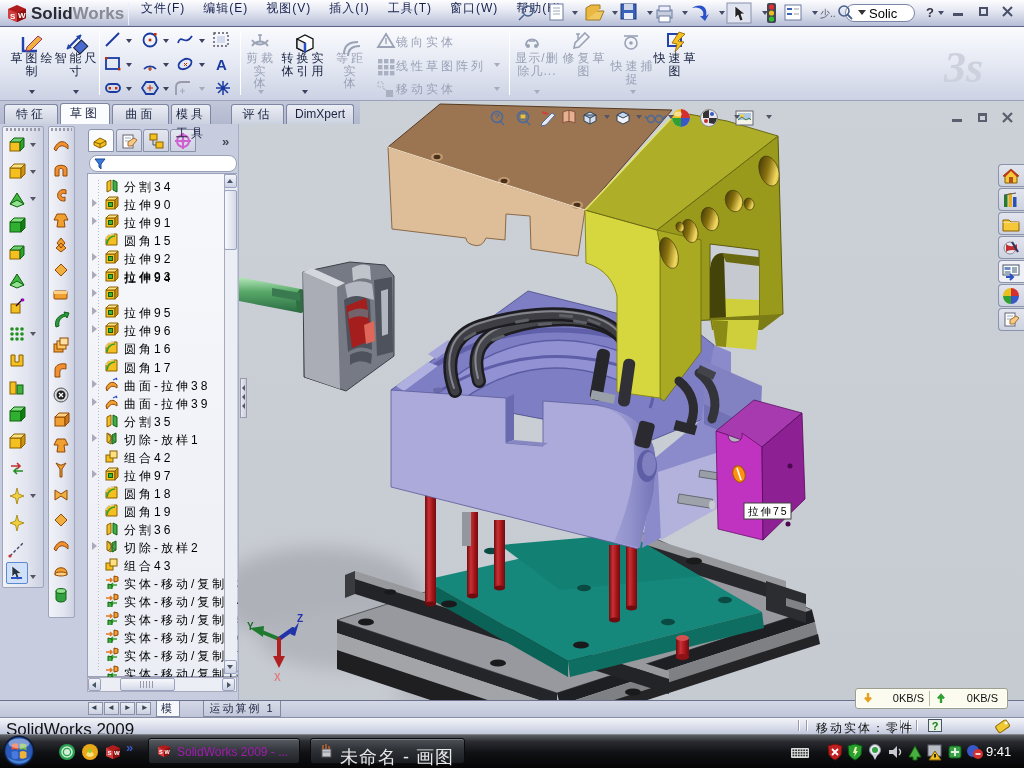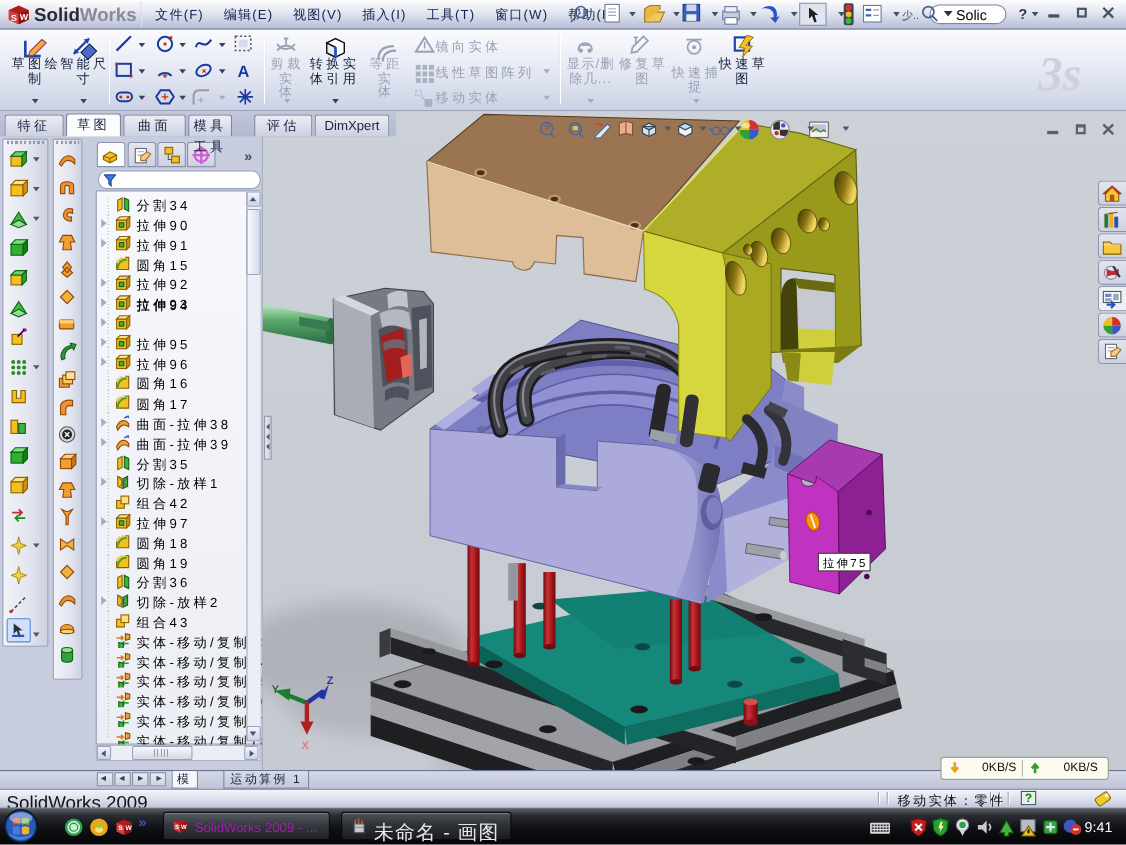--- a/index.html
+++ b/index.html
@@ -1,21 +1,21 @@
 <!DOCTYPE html>
 <html><head><meta charset="utf-8"><style>
 *{margin:0;padding:0;box-sizing:border-box}
 body{font-family:"Liberation Sans",sans-serif;width:1024px;height:768px;overflow:hidden}
 #scr{position:relative;width:1024px;height:768px;background:#c9ccd3;overflow:hidden}
 .abs{position:absolute}
 .cjk1{letter-spacing:1px}
 .cjk3{letter-spacing:3px}
 .cjk2{letter-spacing:2px}
 #titlebar{left:0;top:0;width:1024px;height:27px;background:linear-gradient(180deg,#fdfdfe 0%,#e9ebf4 35%,#d2d7e7 65%,#b6bdd6 100%);border-bottom:1px solid #5a6284}
-#menus{left:132px;top:0;height:26px;display:flex;align-items:center;color:#16204e;font-size:12px}
+#menus{left:132px;top:0;height:26px;display:flex;color:#16204e;font-size:12px}
 #menus span{margin:0 9px}
 #toolbar{left:0;top:27px;width:1024px;height:74px;background:linear-gradient(180deg,#fafbfe 0%,#e3e7f2 55%,#ccd2e4 100%);border-bottom:1px solid #9aa2bc}
 .tbtn{position:absolute;text-align:center;font-size:12px;color:#15203e;line-height:12.5px}
 .tbtn.gray{color:#9aa2b6}
 .tsep{position:absolute;top:31px;width:1px;height:64px;background:#aab0c4;border-right:1px solid #fff}
 #tabrow{left:0;top:101px;width:360px;height:23px;background:linear-gradient(180deg,#c2c7d9,#b2b8ce);z-index:6}
 .ctab{position:absolute;top:104px;height:20px;z-index:7;background:linear-gradient(180deg,#eceef5,#ccd1e0);border:1px solid #7e86a4;border-bottom:none;border-radius:3px 3px 0 0;font-size:12px;color:#1b2340;text-align:center;line-height:19px}
 .ctab.act{background:#fbfcfe;height:21px;top:103px;z-index:8}
 #leftstrip{left:0;top:124px;width:85px;height:576px;background:#c7ccde}
 .vtb{position:absolute;background:linear-gradient(90deg,#f2f3f8 0%,#e2e5ef 60%,#cdd2e2 100%);border:1px solid #9ea5bc;border-radius:2px}

